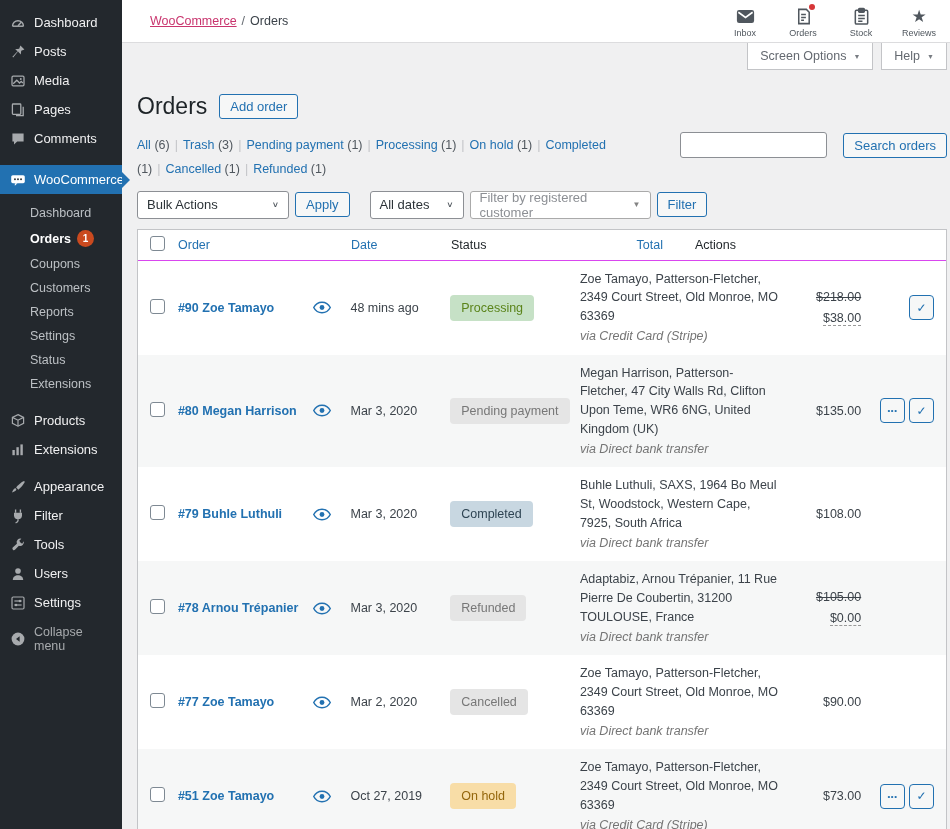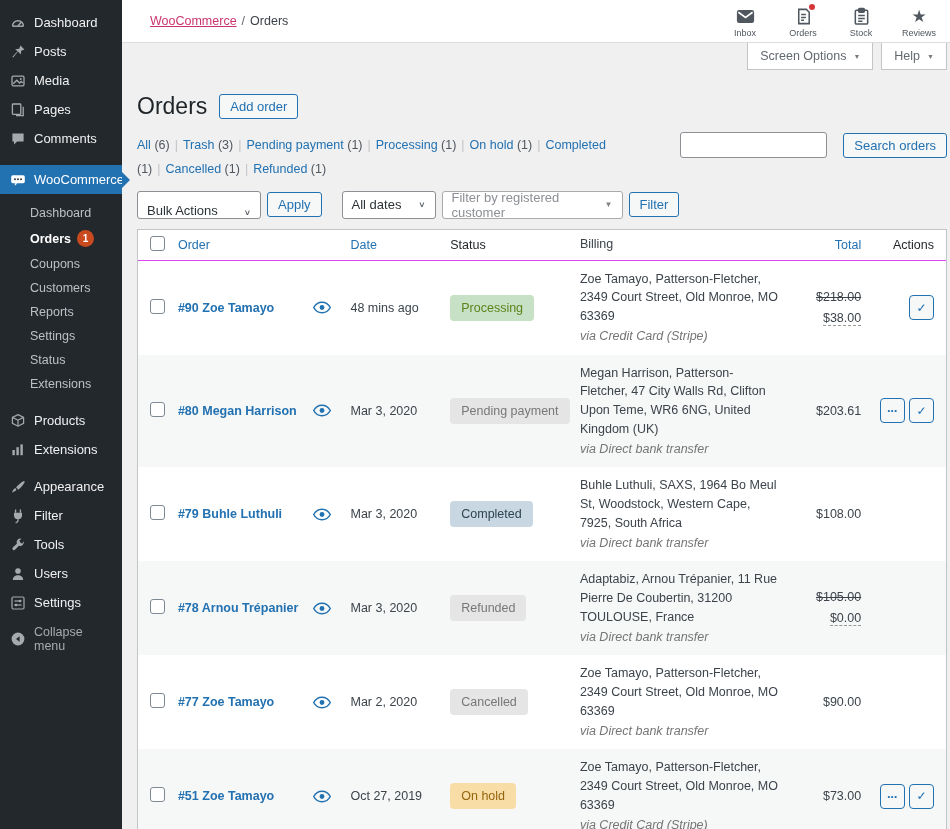--- a/index.html
+++ b/index.html
@@ -49,21 +49,21 @@
   .filters-row { display:flex; justify-content:space-between; align-items:flex-start; margin-bottom:9px; }
   .filters { font-size:12.5px; line-height:1.9; padding-top:4px; max-width:560px; }
   .filter-link { color:#2271b1; text-decoration:none; cursor:pointer; }
   .filter-count { color:#50575e; }
   .fsep { color:#c3c4c7; margin:0 5px; }
   .search-area { display:flex; gap:16px; align-items:flex-end; padding-top:2px; }
   .search-input { width:147px; height:26px; border:1px solid #8c8f94; border-radius:3px; background:#fff; padding:0 7px; font-family:inherit; font-size:13px; }
 
   .controls-row { display:flex; gap:6px; align-items:center; margin-bottom:10px; }
   .select { height:28px; background:#fff; border:1px solid #8c8f94; border-radius:3px; display:flex; align-items:center; justify-content:space-between; padding:0 9px; font-size:13px; color:#2c3338; cursor:pointer; }
-  .sel-bulk { width:124px;align-items:flex-end; }
+  .sel-bulk { width:152px; }
   .sel-dates { width:94px; }
   .sel-customer { width:181px; color:#8c8f94; border-color:#aaa; }
   .sel-chevron { font-size:10px; color:#50575e; transform:scaleY(0.8); }
   .sel-caret { font-size:8px; color:#838383; }
 
   
   .orders-table { background:#fff; border:1px solid #c3c4c7; }
   .t-row { display:flex; align-items:center; }
   .t-head { height:31px; border-bottom:1px solid #d946ef; font-size:12.5px; }
   .t-body { padding:9px 0; font-size:12.5px; }
@@ -363,21 +363,20 @@
       </div>
 
       <div class="orders-table">
 
         <div class="t-row t-head">
           <div class="c-cb"><span class="checkbox"></span></div>
           <div class="c-order"><a class="col-link">Order</a></div>
           <div class="c-preview"></div>
           <div class="c-date"><a class="col-link">Date</a></div>
           <div class="c-status">Status</div>
-          <div class="c-billing">Billing</div>
           <div class="c-total"><a class="col-link">Total</a></div>
           <div class="c-actions">Actions</div>
         </div>
 
         <div class="t-row t-body">
           <div class="c-cb"><span class="checkbox"></span></div>
           <div class="c-order"><a class="order-link">#90 Zoe Tamayo</a></div>
           <div class="c-preview">
             <svg class="eye-icon" viewBox="0 0 24 16">
                 <path d="M12 1 C6 1 2.3 5.5 1 8 c1.3 2.5 5 7 11 7 s9.7-4.5 11-7 C21.7 5.5 18 1 12 1 Z" fill="none" stroke="currentColor" stroke-width="2"></path>
@@ -409,21 +408,21 @@
                 <path d="M12 1 C6 1 2.3 5.5 1 8 c1.3 2.5 5 7 11 7 s9.7-4.5 11-7 C21.7 5.5 18 1 12 1 Z" fill="none" stroke="currentColor" stroke-width="2"></path>
                 <circle cx="12" cy="8" r="3.2" fill="currentColor"></circle>
               </svg>
           </div>
           <div class="c-date">Mar 3, 2020</div>
           <div class="c-status"><span class="badge-status st-pending">Pending payment</span></div>
           <div class="c-billing">
             <div>Megan Harrison, Patterson-Fletcher, 47 City Walls Rd, Clifton Upon Teme, WR6 6NG, United Kingdom (UK)</div>
             <div class="via-line">via Direct bank transfer</div>
           </div>
-          <div class="c-total">$203.61</div>
+          <div class="c-total">$135.00</div>
           <div class="c-actions">
             <button class="act-btn">
                 <span class="act-ellipsis">•••</span>
               </button>
             <button class="act-btn">
                 <span class="act-check">✓</span>
               </button>
           </div>
         </div>
 

